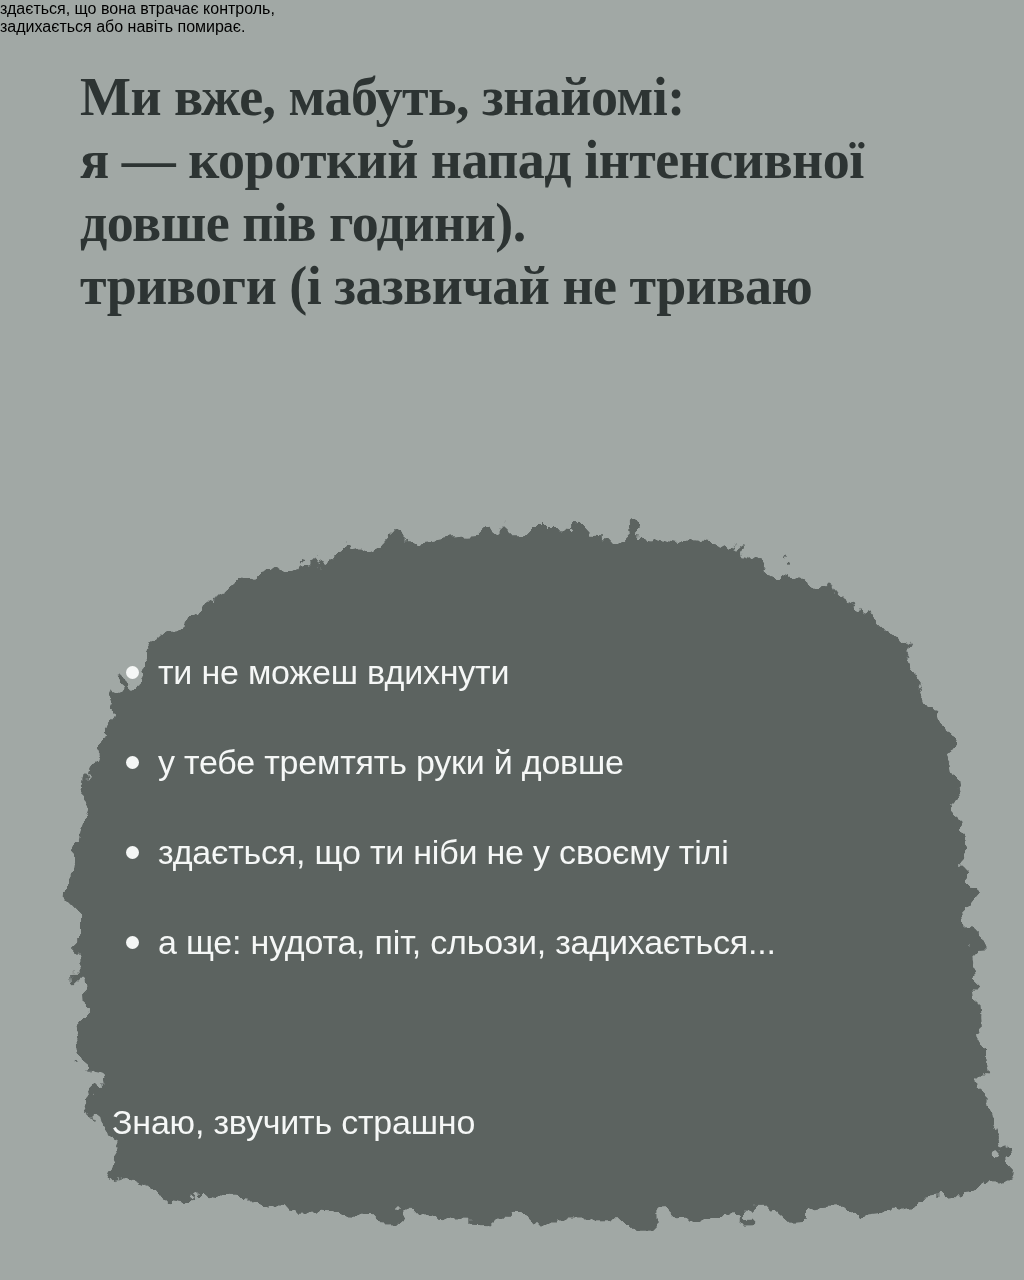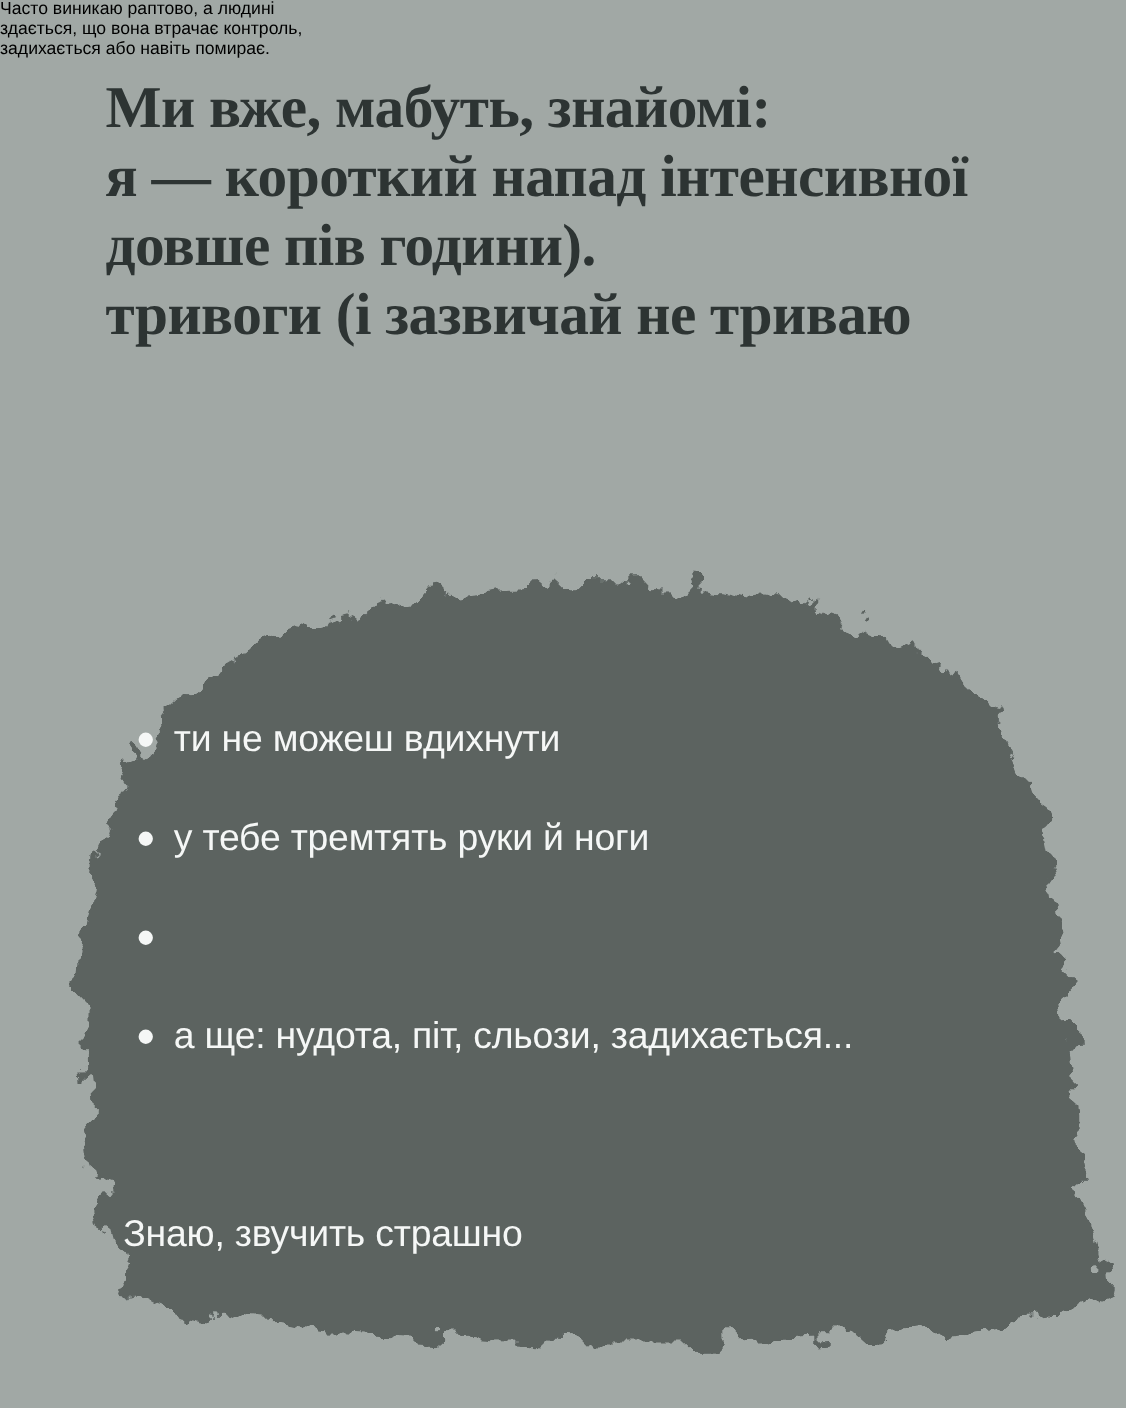--- a/index.html
+++ b/index.html
@@ -19,21 +19,21 @@
     overflow:hidden;
     font-family:"Liberation Sans", sans-serif;
   }
   
   .blob{
     position:absolute;left:0;top:0;z-index:1;
   }
   .blob path{ fill:var(--splotch); }
   
   .heading{
-    position:absolute;left:96px;top:66px;z-index:2;
+    position:absolute;left:80px;top:66px;z-index:2;
     font-family:"Liberation Serif", serif;
     font-weight:700;
     font-size:54px;line-height:63px;
     letter-spacing:-0.5px;
     color:var(--heading-text);
   }
   .heading .line{white-space:nowrap;}
   
   .subtitle{
     position:absolute;left:80px;top:361px;z-index:2;
@@ -96,36 +96,36 @@
 
   <h1 class="heading">
     <div class="line">Ми вже, мабуть, знайомі:</div>
     <div class="line">я — короткий напад інтенсивної</div>
     <div class="line">довше пів години).</div>
     <div class="line">тривоги (і зазвичай не триваю</div>
   </h1>
 
   <p class="subtitle">
     </p>
-    <div class="line">Часто виникаю раптово, а людині</div>
     <div class="line">здається, що вона втрачає контроль,</div>
     <div class="line">задихається або навіть помирає.</div>
   <p></p>
 
   <ul class="symptoms">
     <li>
       <span class="dot"></span>
       <span class="symptom-label">ти не можеш вдихнути</span>
     </li>
     <li>
       <span class="dot"></span>
-      <span class="symptom-label">у тебе тремтять руки й ноги</span>
+      <span class="symptom-label">у тебе тремтять руки й довше</span>
     </li>
     <li>
       <span class="dot"></span>
+      <span class="symptom-label">здається, що ти ніби не у своєму тілі</span>
     </li>
     <li>
       <span class="dot"></span>
       <span class="symptom-label">а ще: нудота, піт, сльози, задихається...</span>
     </li>
   </ul>
 
   <p class="closing">Знаю, звучить страшно</p>
 
 </div>

